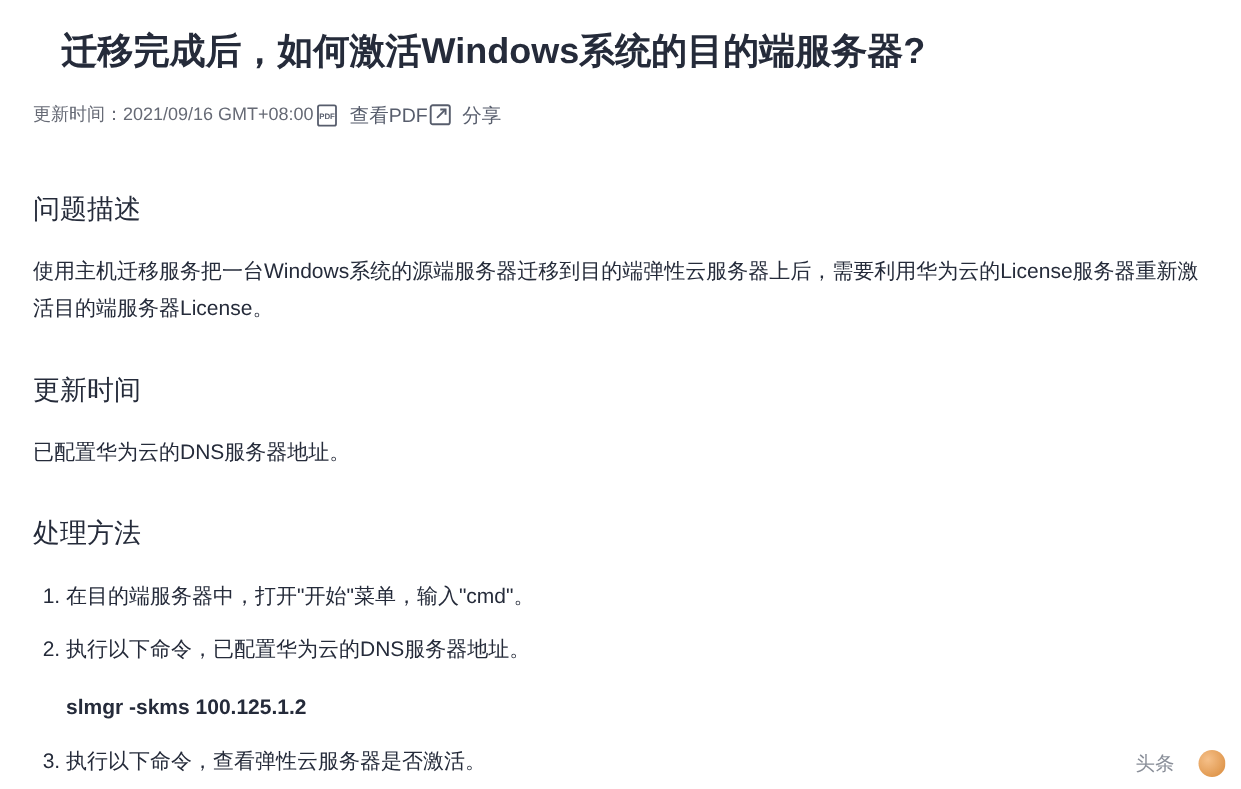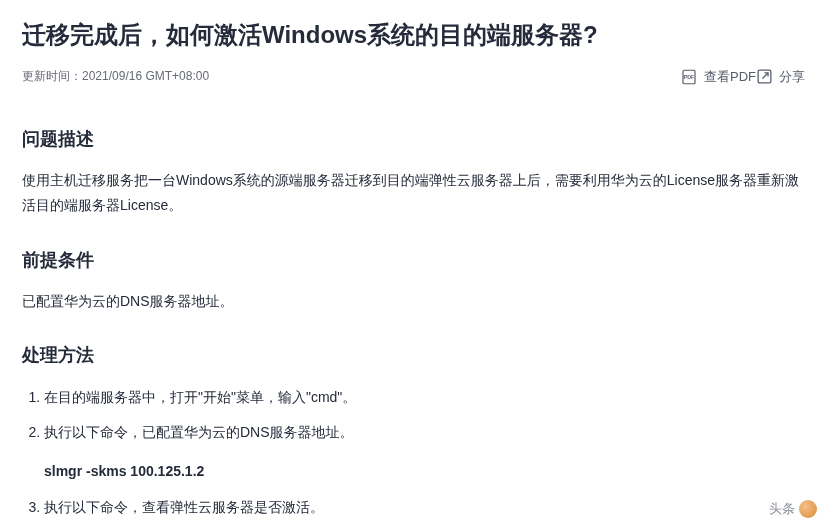--- a/index.html
+++ b/index.html
@@ -11,24 +11,25 @@
     padding: 18px 22px 0 22px;
     font-size: 14px;
     line-height: 1.7;
   }
   h1.page-title {
     font-size: 24px;
     font-weight: 700;
     color: #252b3a;
     margin-bottom: 14px;
     line-height: 1.4;
+    margin-left: 19px;
   }
   .meta-row {
     display: flex;
-    justify-content: space-between;
+    justify-content: flex-start;
     align-items: center;
     font-size: 12px;
     color: #666a75;
     margin-bottom: 36px;
   }
   .meta-left span { color: #666a75; }
   .meta-right {
     display: flex;
     align-items: center;
   }
@@ -36,21 +37,21 @@
     display: flex;
     align-items: center;
     gap: 6px;
     color: #575d6c;
     cursor: pointer;
     font-size: 13px;
   }
   .meta-action svg { flex-shrink: 0; }
   h2.section {
     font-size: 18px;
-    font-weight: 700;
+    font-weight: 400;
     color: #252b3a;
     margin: 26px 0 14px 0;
   }
   p.body {
     font-size: 14px;
     color: #252b3a;
     line-height: 1.8;
     margin-bottom: 8px;
   }
   ol.steps {
@@ -69,21 +70,21 @@
     margin-top: 14px;
   }
   .watermark {
     position: fixed;
     right: 10px;
     bottom: 6px;
     font-size: 13px;
     color: #8a8f99;
     display: flex;
     align-items: center;
-    gap: 4px;
+    gap: 16px;
     pointer-events: none;
   }
   .avatar {
     width: 18px; height: 18px;
     border-radius: 50%;
     background: radial-gradient(circle at 35% 35%, #f6c089, #d88a3a);
     display: inline-block;
   }
 </style>
 </head>
@@ -110,21 +111,21 @@
         <path d="M12 7 H17 V12"></path>
       </svg>
       <span>分享</span>
     </div>
   </div>
 </div>
 
 <h2 class="section">问题描述</h2>
 <p class="body">使用主机迁移服务把一台Windows系统的源端服务器迁移到目的端弹性云服务器上后，需要利用华为云的License服务器重新激活目的端服务器License。</p>
 
-<h2 class="section">前提条件</h2>
+<h2 class="section">更新时间</h2>
 <p class="body">已配置华为云的DNS服务器地址。</p>
 
 <h2 class="section">处理方法</h2>
 <ol class="steps">
   <li>
     <span>在目的端服务器中，打开"开始"菜单，输入"cmd"。</span>
   </li>
   <li>
     <span>执行以下命令，已配置华为云的DNS服务器地址。</span>
     <span class="cmd">slmgr -skms 100.125.1.2</span>

